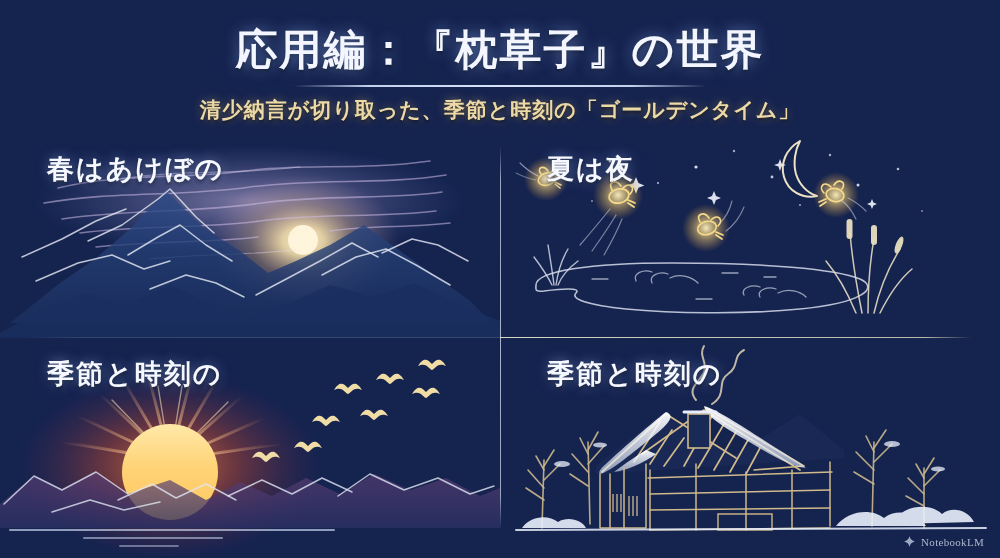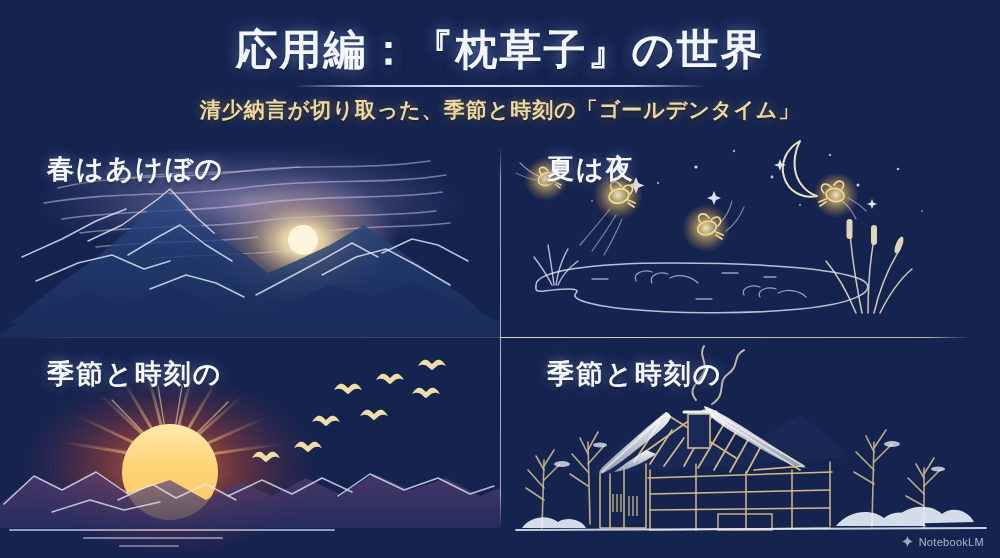--- a/index.html
+++ b/index.html
@@ -58,21 +58,21 @@
     font-size:27px;font-weight:700;letter-spacing:2px;
     color:#f6f8ff;
     text-shadow:0 0 12px rgba(160,190,255,.5),0 2px 4px rgba(0,0,0,.65);
   }
   .q-art{position:absolute;left:0;top:0;width:500px;height:205px;}
   .q-art svg{position:absolute;left:0;top:0;}
   
   .watermark{
     position:absolute;right:16px;bottom:10px;
     display:flex;align-items:center;gap:5px;
-    font-family:Liberation Sans, sans-serif;
+    font-family:Liberation Serif, serif;
     font-size:11px;color:#cfd6e8;opacity:.82;letter-spacing:.3px;
   }
   .wm-icon{display:block;}
 </style>
 </head>
 <body>
 
 <div class="slide">
 
   <div class="header">

